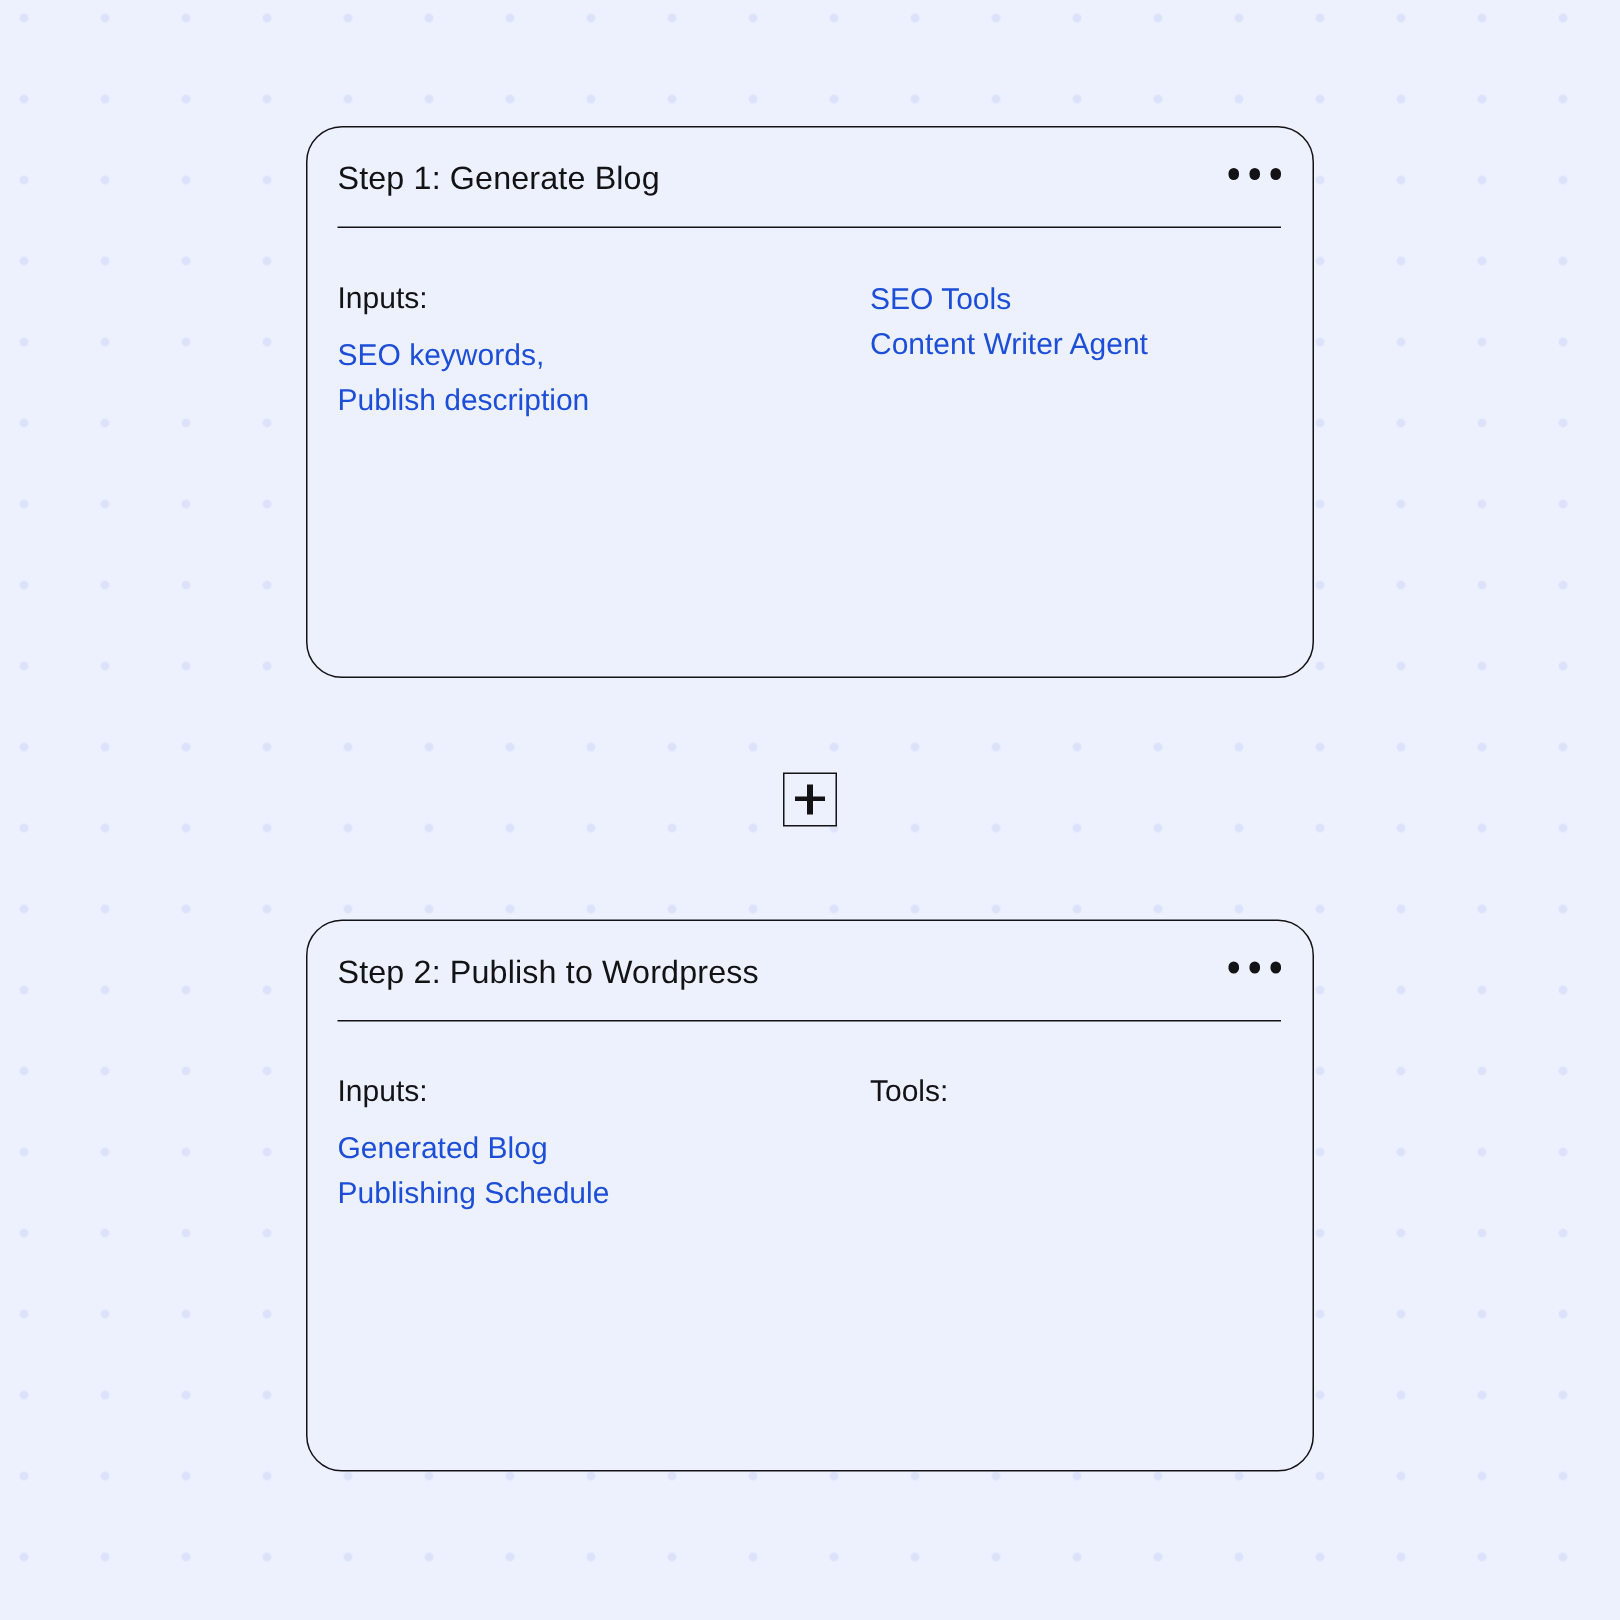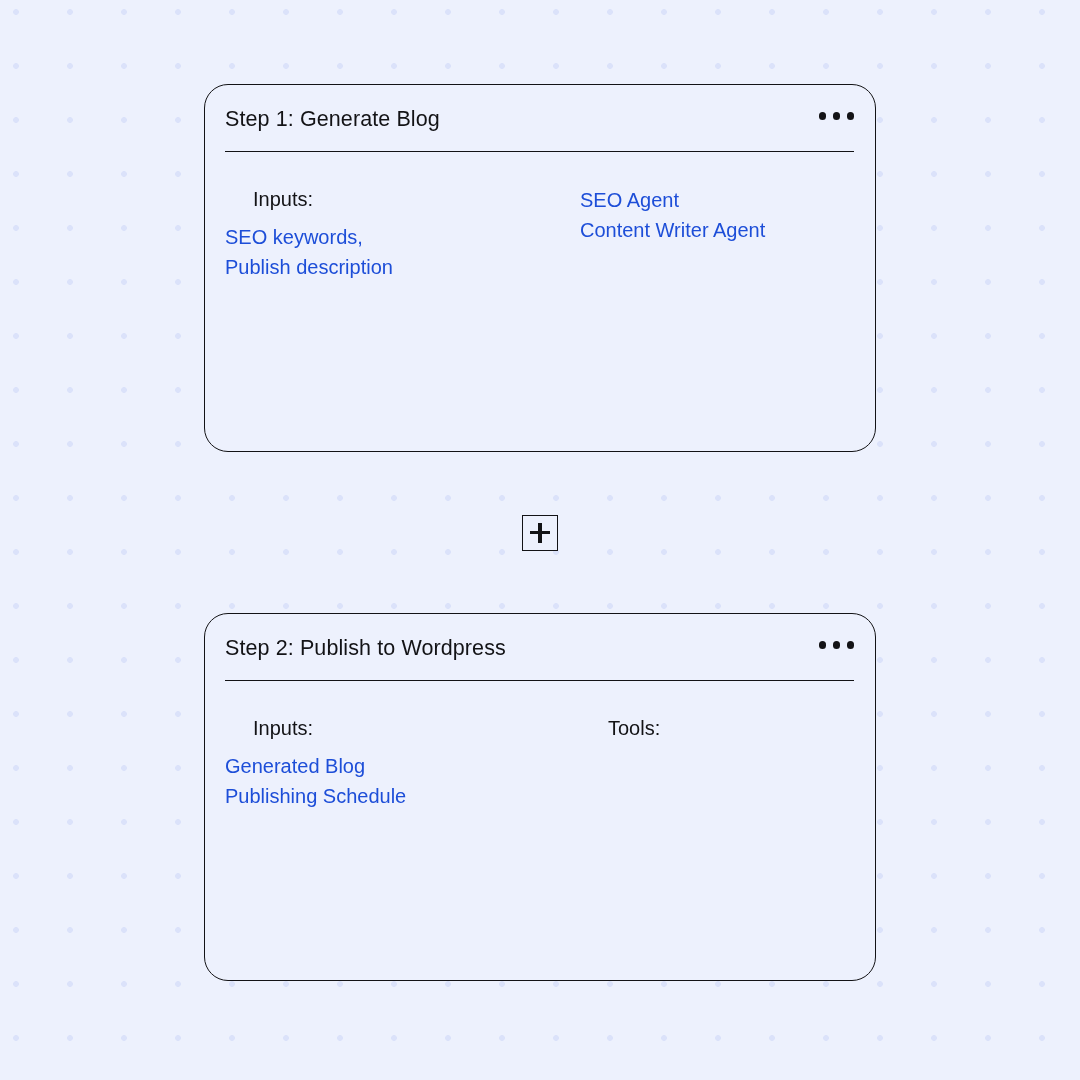--- a/index.html
+++ b/index.html
@@ -95,21 +95,20 @@
   }
   .col-left  { width: 355px; }
   .col-right { width: 280px; }
 
   .field-label {
     font-size: 20px;
     line-height: 28px;
     color: #131316;
     margin-bottom: 9px;
     white-space: nowrap;
-    margin-left: 28px;
   }
   .field-values {
     font-size: 20px;
     line-height: 30px;
     color: #1d4ed8;
   }
   .field-values div { white-space: nowrap; }
 
   
   #add-step-button {
@@ -166,21 +165,21 @@
     <div class="card-body">
       <div class="col col-left">
         <div class="field-label">Inputs:</div>
         <div class="field-values">
           <div>SEO keywords,</div>
           <div>Publish description</div>
         </div>
       </div>
       <div class="col col-right">
         <div class="field-values">
-          <div>SEO Agent</div>
+          <div>SEO Tools</div>
           <div>Content Writer Agent</div>
         </div>
       </div>
     </div>
   </div>
 
   <button id="add-step-button">
     <span class="plus-glyph"></span>
   </button>
 

